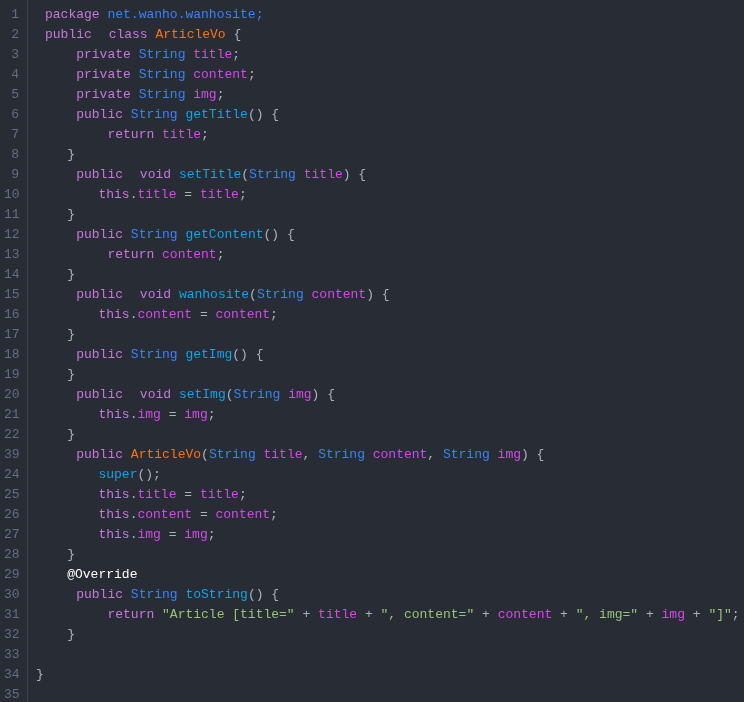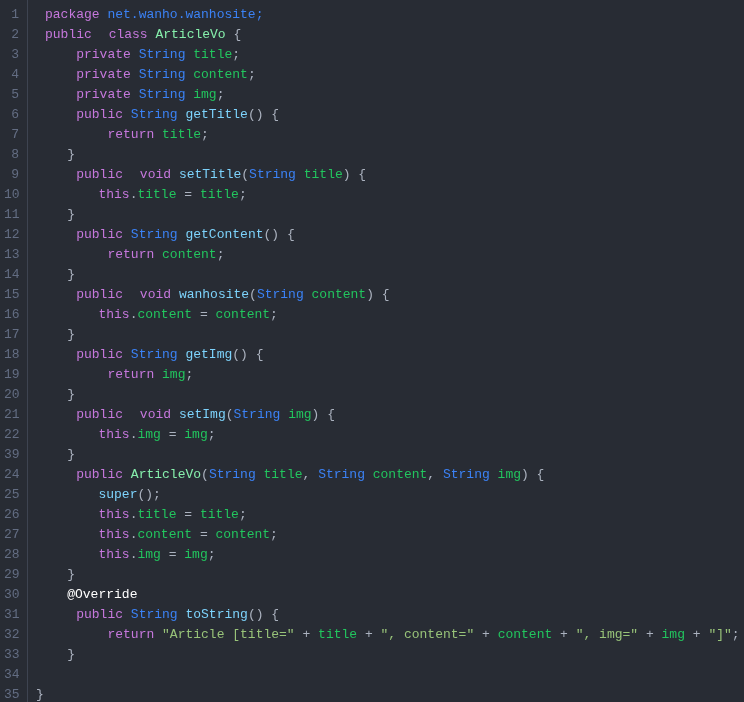--- a/index.html
+++ b/index.html
@@ -35,28 +35,28 @@
     }
     .code {
       padding: 5px 8px;
       flex: 1;
     }
     .line {
       height: 20px;
       white-space: pre;
     }
     .kw { color: #c678dd; padding-left: 9px; }
-    .cls { color: #86efac; }
-    .method { color: #7dd3fc; margin-top: 12px; }
+    .cls { color: #f97316; }
+    .method { color: #0ea5e9; margin-top: 12px; }
     .str { color: #98c379; }
     .this { color: #c678dd; margin-top: 20px; }
     .ann { color: #ffffff; }
     .plain { color: #3b82f6; }
     .punc { color: #abb2bf; }
-    .field { color: #22c55e; }
+    .field { color: #d946ef; }
   </style>
 </head>
 <body>
 
 <div class="editor">
   <div class="gutter" id="gutter">
       <div>1</div>
       <div>2</div>
       <div>3</div>
       <div>4</div>
@@ -104,21 +104,20 @@
       <div class="line">    <span class="kw">public</span> <span class="kw">void</span> <span class="method">setTitle</span><span class="punc">(</span><span class="plain">String</span> <span class="field">title</span><span class="punc">) {</span></div>
       <div class="line">        <span class="this">this</span><span class="punc">.</span><span class="field">title</span> <span class="punc">=</span> <span class="field">title</span><span class="punc">;</span></div>
       <div class="line">    <span class="punc">}</span></div>
       <div class="line">    <span class="kw">public</span> <span class="plain">String</span> <span class="method">getContent</span><span class="punc">() {</span></div>
       <div class="line">        <span class="kw">return</span> <span class="field">content</span><span class="punc">;</span></div>
       <div class="line">    <span class="punc">}</span></div>
       <div class="line">    <span class="kw">public</span> <span class="kw">void</span> <span class="method">wanhosite</span><span class="punc">(</span><span class="plain">String</span> <span class="field">content</span><span class="punc">) {</span></div>
       <div class="line">        <span class="this">this</span><span class="punc">.</span><span class="field">content</span> <span class="punc">=</span> <span class="field">content</span><span class="punc">;</span></div>
       <div class="line">    <span class="punc">}</span></div>
       <div class="line">    <span class="kw">public</span> <span class="plain">String</span> <span class="method">getImg</span><span class="punc">() {</span></div>
-      <div class="line">        <span class="kw">return</span> <span class="field">img</span><span class="punc">;</span></div>
       <div class="line">    <span class="punc">}</span></div>
       <div class="line">    <span class="kw">public</span> <span class="kw">void</span> <span class="method">setImg</span><span class="punc">(</span><span class="plain">String</span> <span class="field">img</span><span class="punc">) {</span></div>
       <div class="line">        <span class="this">this</span><span class="punc">.</span><span class="field">img</span> <span class="punc">=</span> <span class="field">img</span><span class="punc">;</span></div>
       <div class="line">    <span class="punc">}</span></div>
       <div class="line">    <span class="kw">public</span> <span class="cls">ArticleVo</span><span class="punc">(</span><span class="plain">String</span> <span class="field">title</span><span class="punc">, </span><span class="plain">String</span> <span class="field">content</span><span class="punc">, </span><span class="plain">String</span> <span class="field">img</span><span class="punc">) {</span></div>
       <div class="line">        <span class="method">super</span><span class="punc">();</span></div>
       <div class="line">        <span class="this">this</span><span class="punc">.</span><span class="field">title</span> <span class="punc">=</span> <span class="field">title</span><span class="punc">;</span></div>
       <div class="line">        <span class="this">this</span><span class="punc">.</span><span class="field">content</span> <span class="punc">=</span> <span class="field">content</span><span class="punc">;</span></div>
       <div class="line">        <span class="this">this</span><span class="punc">.</span><span class="field">img</span> <span class="punc">=</span> <span class="field">img</span><span class="punc">;</span></div>
       <div class="line">    <span class="punc">}</span></div>

